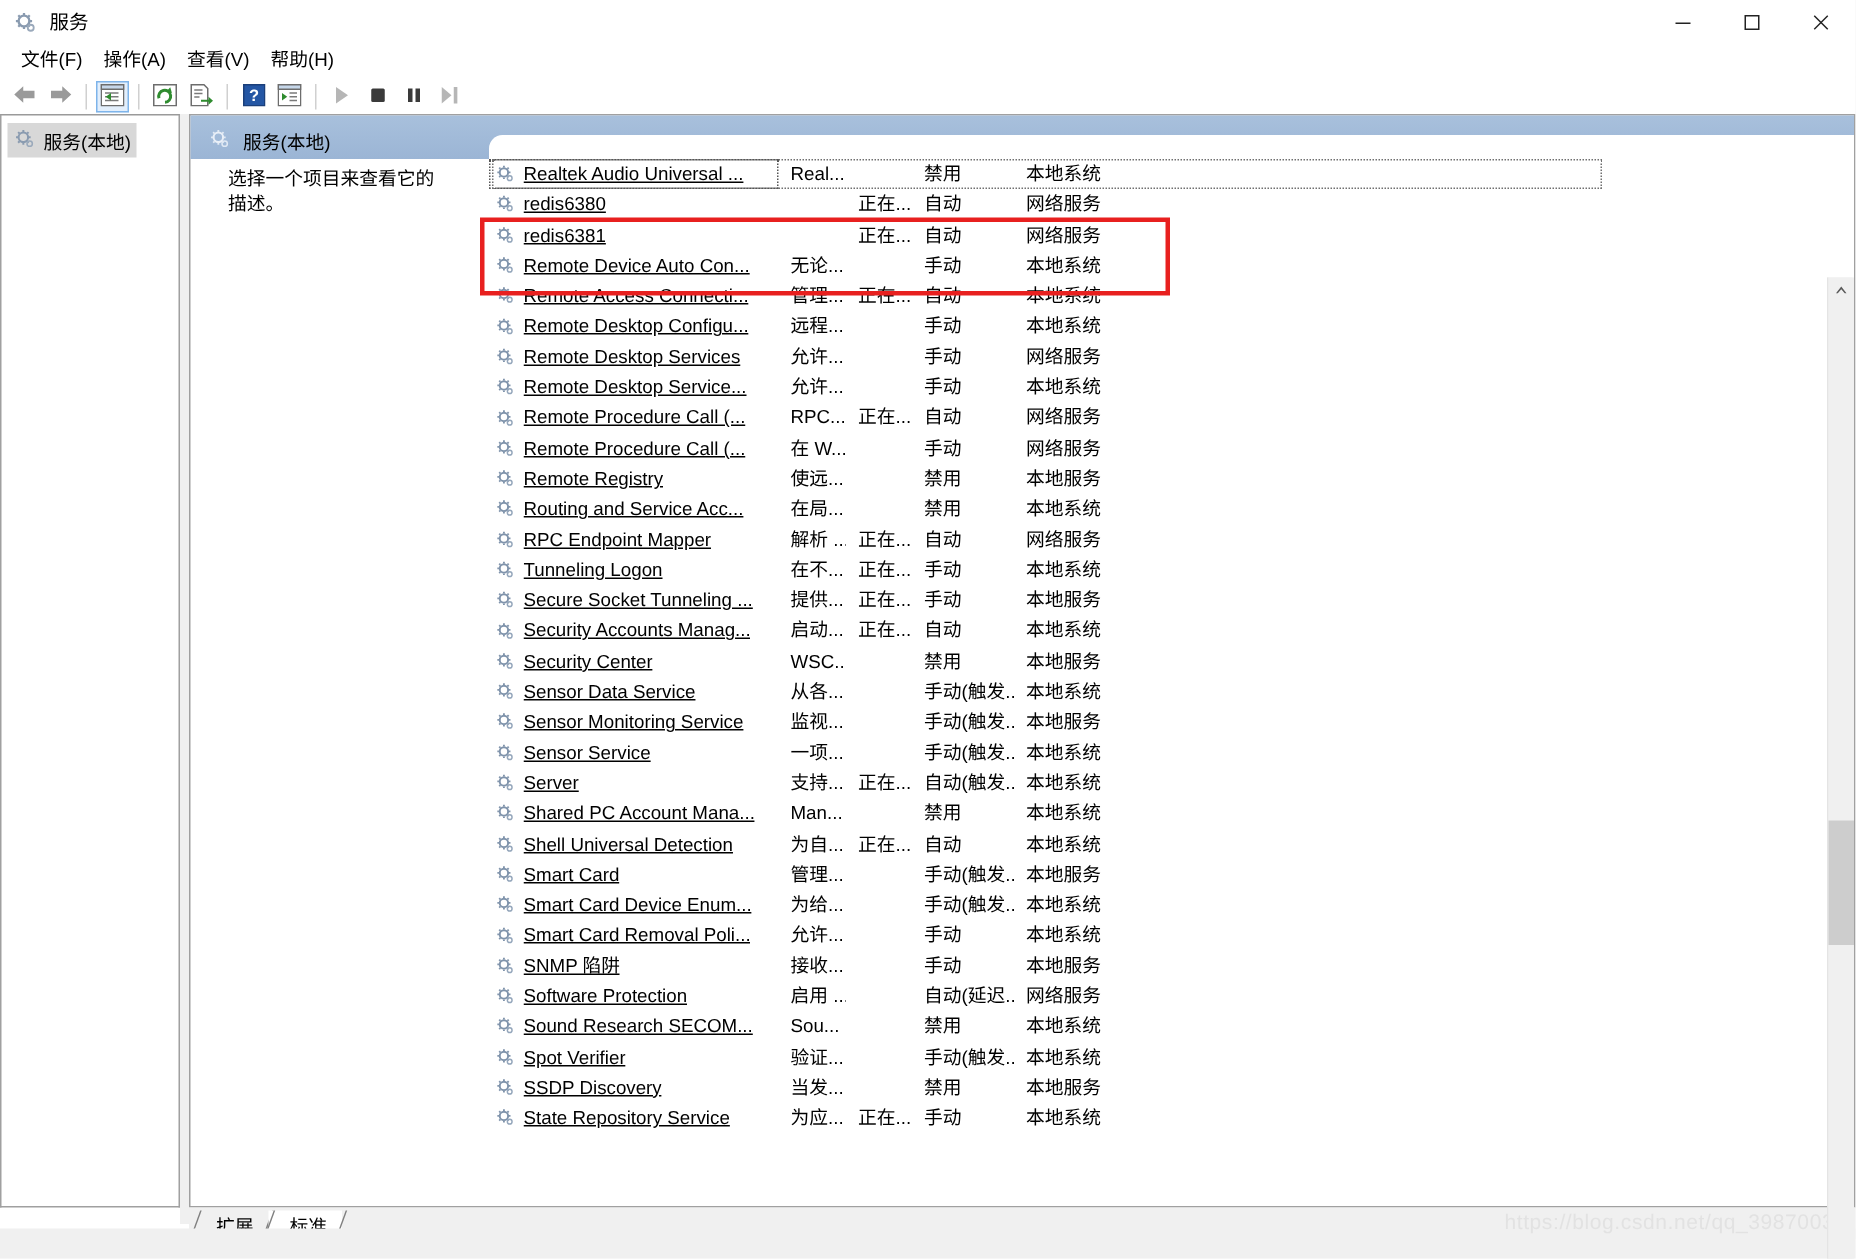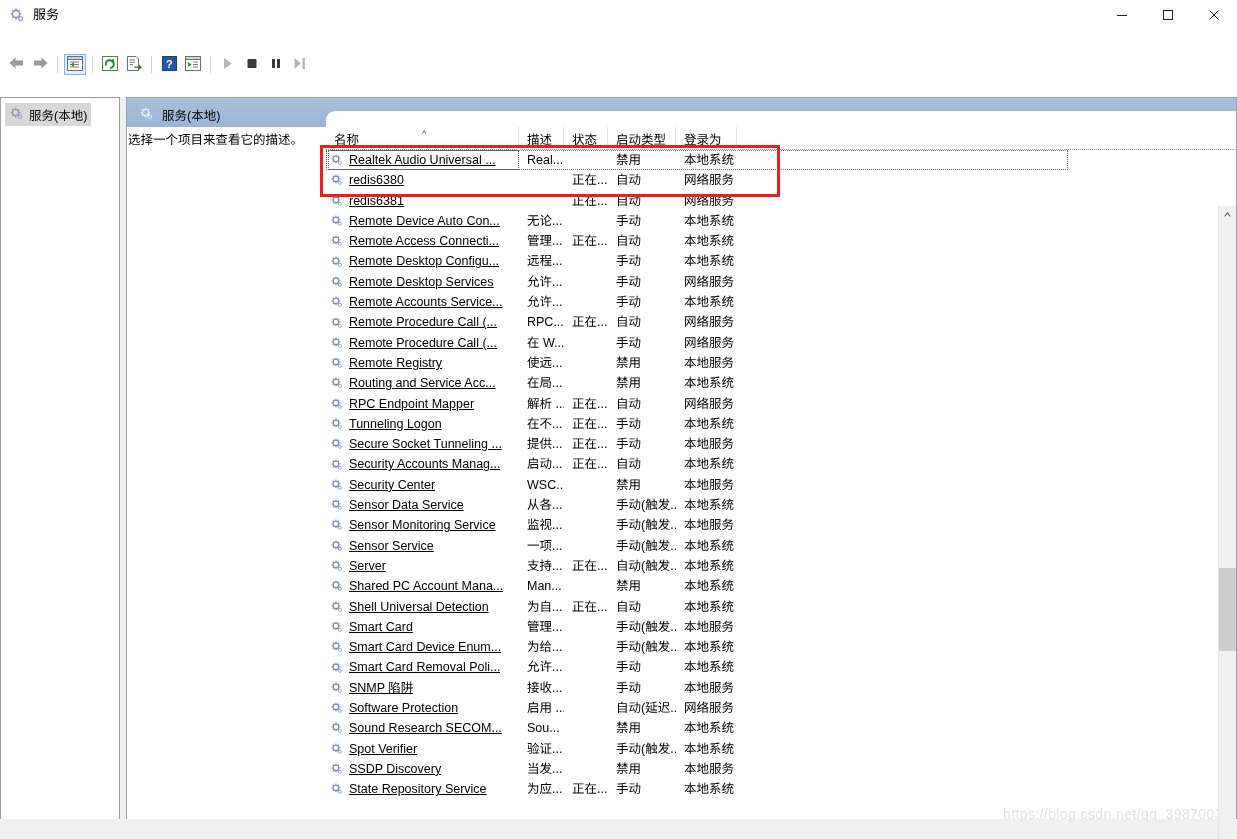--- a/index.html
+++ b/index.html
@@ -56,21 +56,21 @@
   }
   .tb{
     width:22px;height:21px;display:flex;align-items:center;justify-content:center;
     margin:0 1px;box-sizing:border-box;
   }
   .tb.active{border:1px solid #7eb4ea;background:#e3effc;}
   .tbsep{width:1px;height:17px;background:#d0d0d0;margin:0 5px;}
 
   
   .main{
-    position:absolute;left:0;top:97px;width:1237px;height:740px;
+    position:absolute;left:0;top:76px;width:1237px;height:740px;
     box-sizing:border-box;
   }
   .leftpane{
     position:absolute;left:0;top:0;width:120px;height:729px;
     border:1px solid #a0a0a0;border-top:1px solid #9a9a9a;
     background:#ffffff;box-sizing:border-box;
     padding-top:5px;
   }
   .tree-node{
     display:flex;align-items:center;gap:5px;
@@ -95,21 +95,21 @@
     position:absolute;left:12px;top:7px;display:flex;align-items:center;gap:8px;
     font-size:12.5px;color:#000;
   }
   .rp-white{
     position:absolute;left:199px;top:13px;width:910px;height:16px;
     background:#ffffff;border-top-left-radius:9px;
   }
 
   .desc-pane{
     position:absolute;left:1px;top:29px;width:197px;bottom:1px;
-    background:#ffffff;box-sizing:border-box;padding:5px 0;
+    background:#ffffff;box-sizing:border-box;padding:5px 24px;
   }
   .desc-text{font-size:12.5px;color:#000;line-height:17px;}
 
   .listwrap{
     position:absolute;left:199px;top:29px;right:1px;bottom:1px;
     background:#ffffff;box-sizing:border-box;overflow:hidden;
   }
 
   
   .colhdr{
@@ -259,20 +259,26 @@
       </div>
       <div class="winbtn">
         <svg width="12" height="12" viewBox="0 0 12 12">
             <line x1="1.5" y1="1.5" x2="10.5" y2="10.5" stroke="#222" stroke-width="1"></line>
             <line x1="10.5" y1="1.5" x2="1.5" y2="10.5" stroke="#222" stroke-width="1"></line>
           </svg>
       </div>
     </div>
   </div>
 
+  <div class="menubar">
+    <span class="menuitem">文件(F)</span>
+    <span class="menuitem">操作(A)</span>
+    <span class="menuitem">查看(V)</span>
+    <span class="menuitem">帮助(H)</span>
+  </div>
 
   <div class="toolbar">
 
     <div class="tb">
       <span>
         <svg width="17" height="14" viewBox="0 0 17 14">
           <path d="M7.5 1.5 L1.5 7 L7.5 12.5 L7.5 9.5 L15 9.5 L15 4.5 L7.5 4.5 Z" fill="#9a9a9a"></path>
         </svg>
       </span>
     </div>
@@ -432,39 +438,20 @@
           <span>服务(本地)</span>
         </div>
       </div>
 
       <div class="desc-pane">
         <div class="desc-text">选择一个项目来查看它的描述。</div>
       </div>
 
       <div class="listwrap">
 
-        <div class="colhdr">
-          <div class="col c-name">
-            <span>名称</span>
-            <span class="sortarrow">^</span>
-          </div>
-          <div class="col c-desc">
-            <span>描述</span>
-          </div>
-          <div class="col c-state">
-            <span>状态</span>
-          </div>
-          <div class="col c-start">
-            <span>启动类型</span>
-          </div>
-          <div class="col c-logon">
-            <span>登录为</span>
-          </div>
-          <div class="col c-rest"></div>
-        </div>
 
         <div class="rows" id="rows-container">
             <div class="row focused focusbox">
               <div class="cell cell-name">
                 <span style="flex: 0 0 auto; display: inline-flex;">
                   <svg width="14" height="14" viewBox="0 0 16 16">
                     <circle cx="6.8" cy="6.8" r="3.2" fill="none" stroke="#7f93ab" stroke-width="1.5"></circle>
                     <g stroke="#7f93ab" stroke-width="1.4">
                       <line x1="6.8" y1="1.8" x2="6.8" y2="3"></line>
                       <line x1="6.8" y1="10.6" x2="6.8" y2="11.8"></line>
@@ -646,21 +633,21 @@
                       <line x1="1.8" y1="6.8" x2="3" y2="6.8"></line>
                       <line x1="10.6" y1="6.8" x2="11.8" y2="6.8"></line>
                       <line x1="3.2" y1="3.2" x2="4.1" y2="4.1"></line>
                       <line x1="9.5" y1="9.5" x2="10.4" y2="10.4"></line>
                       <line x1="10.4" y1="3.2" x2="9.5" y2="4.1"></line>
                       <line x1="4.1" y1="9.5" x2="3.2" y2="10.4"></line>
                     </g>
                     <circle cx="11.2" cy="11.2" r="1.8" fill="none" stroke="#94a6bb" stroke-width="1.1"></circle>
                   </svg>
                 </span>
-                <span class="nm">Remote Accounts Service...</span>
+                <span class="nm">Remote Desktop Service...</span>
               </div>
               <div class="cell cell-desc">允许...</div>
               <div class="cell cell-state"></div>
               <div class="cell cell-start">手动</div>
               <div class="cell cell-logon">本地系统</div>
             </div>
             <div class="row">
               <div class="cell cell-name">
                 <span style="flex: 0 0 auto; display: inline-flex;">
                   <svg width="14" height="14" viewBox="0 0 16 16">

